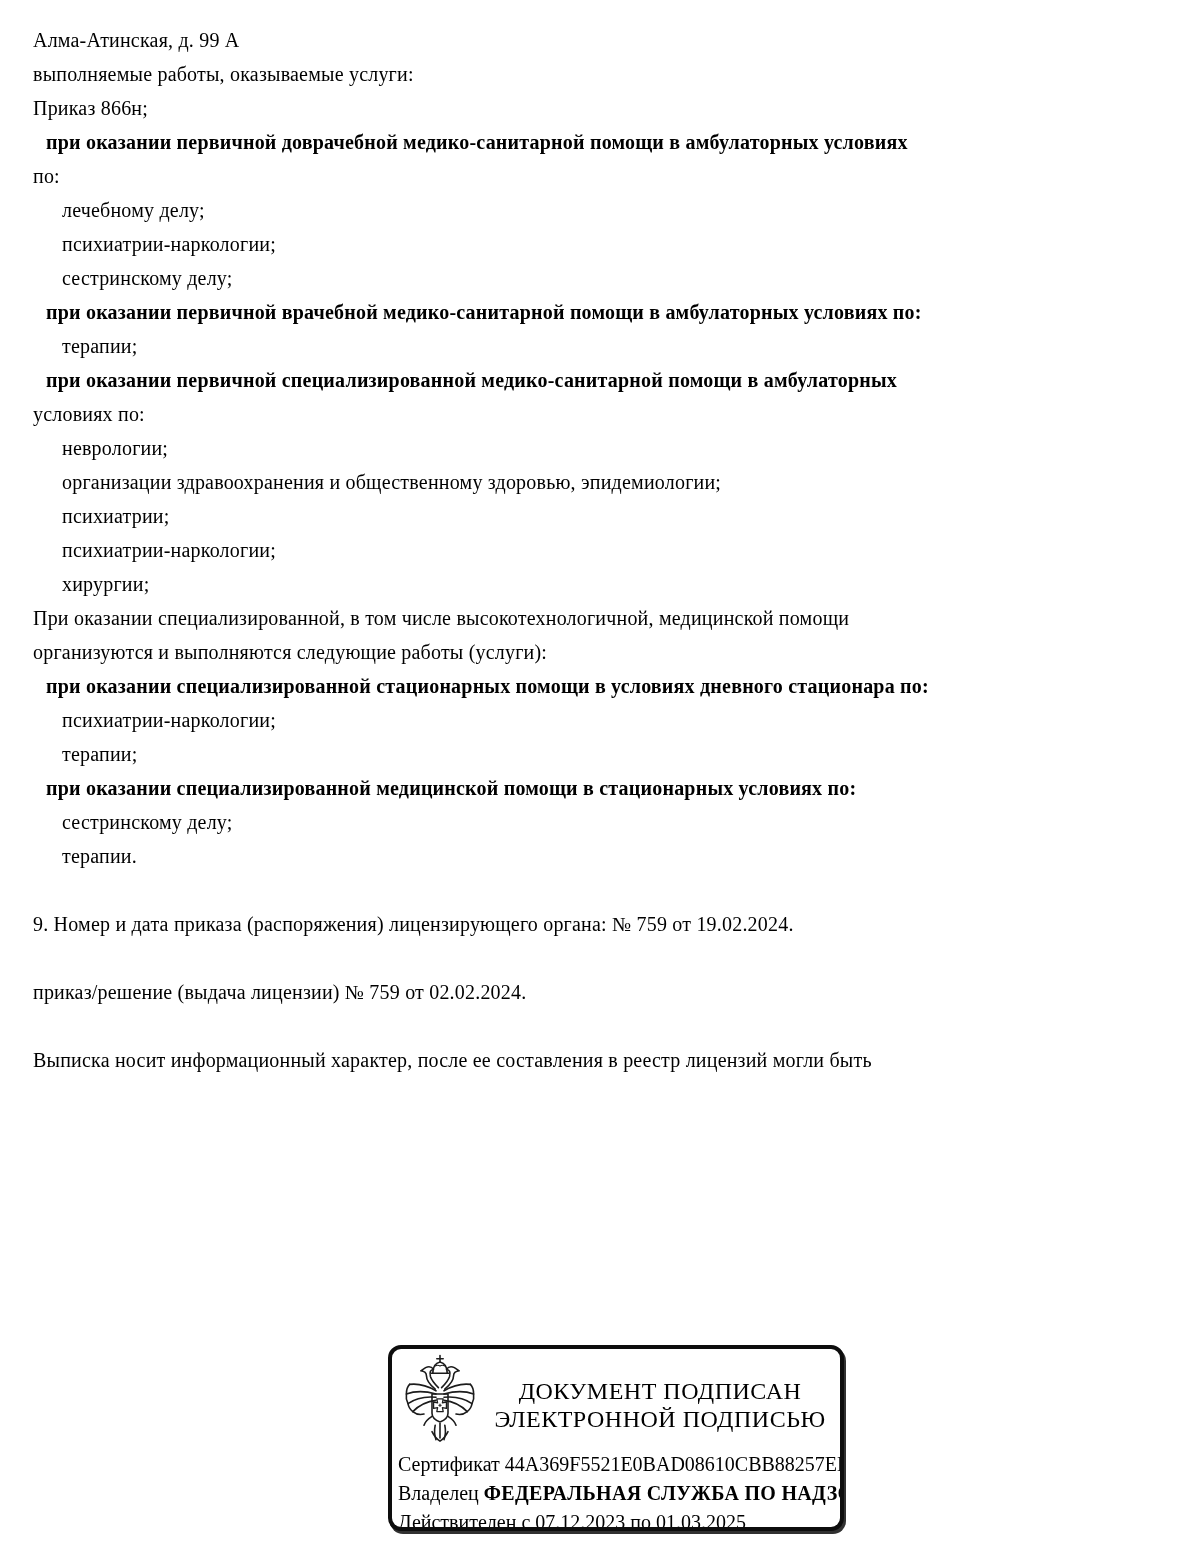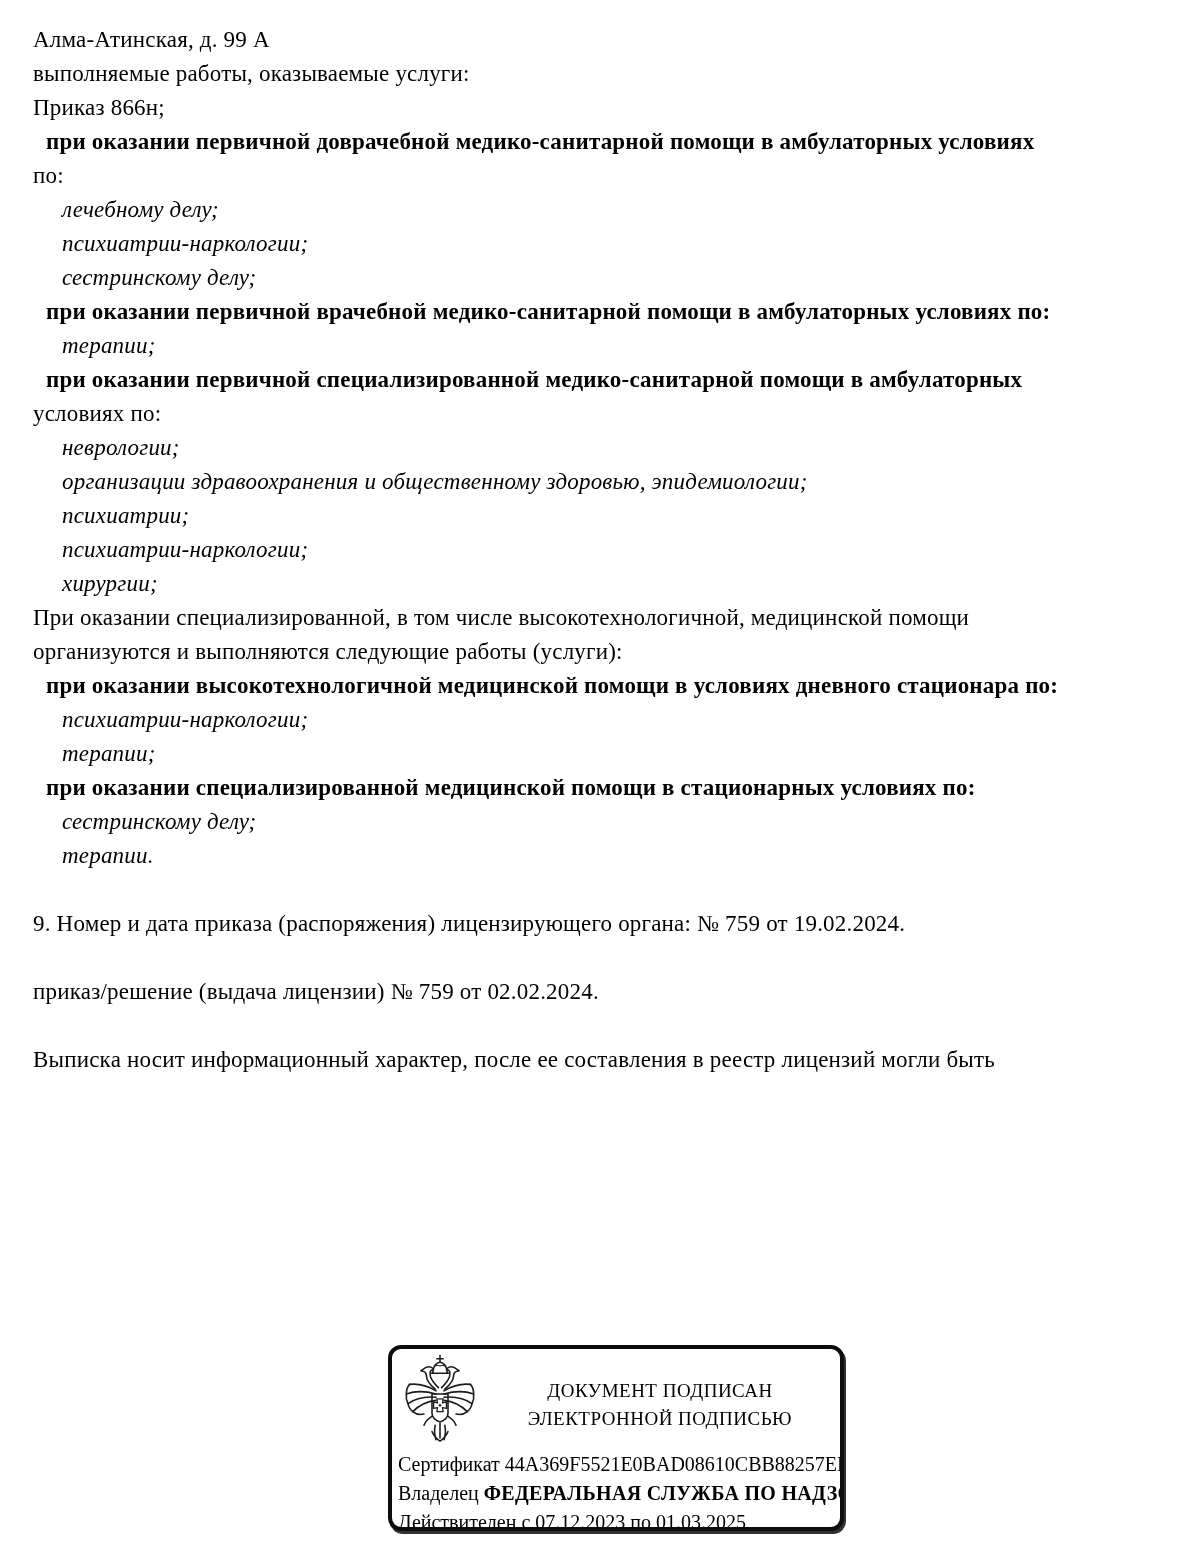--- a/index.html
+++ b/index.html
@@ -17,29 +17,29 @@
   }
 
   
   .doc-text {
     position: absolute;
     left: 33px;
     top: 23px;
     width: 1160px;
   }
   .doc-line {
-    font-size: 23px;
+    font-size: 20px;
     line-height: 34px;
     height: 34px;
     white-space: nowrap;
     letter-spacing: 0.2px;
   }
   .doc-line.indent-0 { padding-left: 0; }
   .doc-line.indent-1 { padding-left: 13px; font-weight: bold; }
-  .doc-line.indent-2 { padding-left: 29px; font-style: italic; }
+  .doc-line.indent-2 { padding-left: 29px; }
 
   
   .stamp {
     position: absolute;
     left: 388px;
     top: 1345px;
     width: 456px;
     height: 186px;
     box-sizing: border-box;
     border: 4px solid #0d0d0d;
@@ -54,21 +54,21 @@
     top: 4px;
     width: 80px;
     height: 98px;
   }
   .stamp-title {
     position: absolute;
     left: 92px;
     top: 28px;
     width: 352px;
     text-align: center;
-    font-size: 19px;
+    font-size: 24px;
     line-height: 28px;
     letter-spacing: 0.5px;
     white-space: nowrap;
   }
   .stamp-lines {
     position: absolute;
     left: 6px;
     top: 101px;
     width: 460px;
     font-size: 20px;
@@ -96,21 +96,21 @@
     <div class="doc-line indent-2">терапии;</div>
     <div class="doc-line indent-1">при оказании первичной специализированной медико-санитарной помощи в амбулаторных</div>
     <div class="doc-line indent-0">условиях по:</div>
     <div class="doc-line indent-2">неврологии;</div>
     <div class="doc-line indent-2">организации здравоохранения и общественному здоровью, эпидемиологии;</div>
     <div class="doc-line indent-2">психиатрии;</div>
     <div class="doc-line indent-2">психиатрии-наркологии;</div>
     <div class="doc-line indent-2">хирургии;</div>
     <div class="doc-line indent-0">При оказании специализированной, в том числе высокотехнологичной, медицинской помощи</div>
     <div class="doc-line indent-0">организуются и выполняются следующие работы (услуги):</div>
-    <div class="doc-line indent-1">при оказании высокотехнологичной медицинской помощи в условиях дневного стационара по:</div>
+    <div class="doc-line indent-1">при оказании специализированной стационарных помощи в условиях дневного стационара по:</div>
     <div class="doc-line indent-2">психиатрии-наркологии;</div>
     <div class="doc-line indent-2">терапии;</div>
     <div class="doc-line indent-1">при оказании специализированной медицинской помощи в стационарных условиях по:</div>
     <div class="doc-line indent-2">сестринскому делу;</div>
     <div class="doc-line indent-2">терапии.</div>
     <div class="doc-line indent-0">&nbsp;</div>
     <div class="doc-line indent-0">9. Номер и дата приказа (распоряжения) лицензирующего органа: № 759 от 19.02.2024.</div>
     <div class="doc-line indent-0">&nbsp;</div>
     <div class="doc-line indent-0">приказ/решение (выдача лицензии) № 759 от 02.02.2024.</div>
     <div class="doc-line indent-0">&nbsp;</div>

